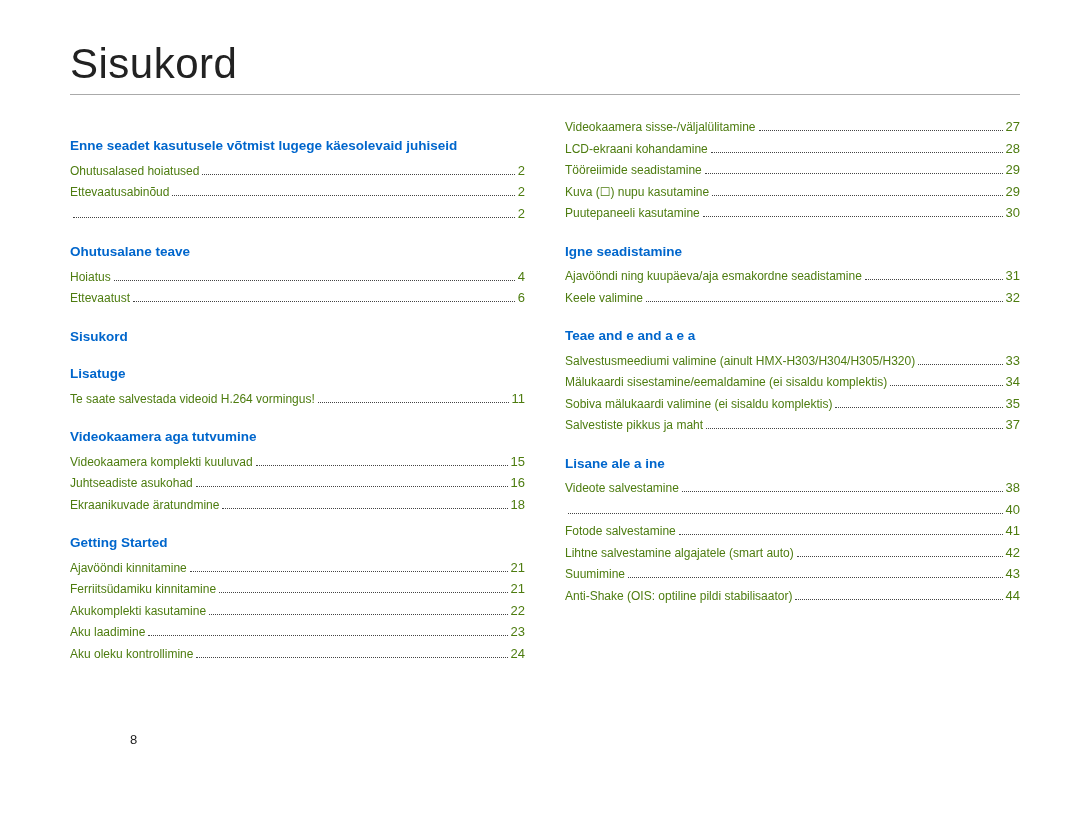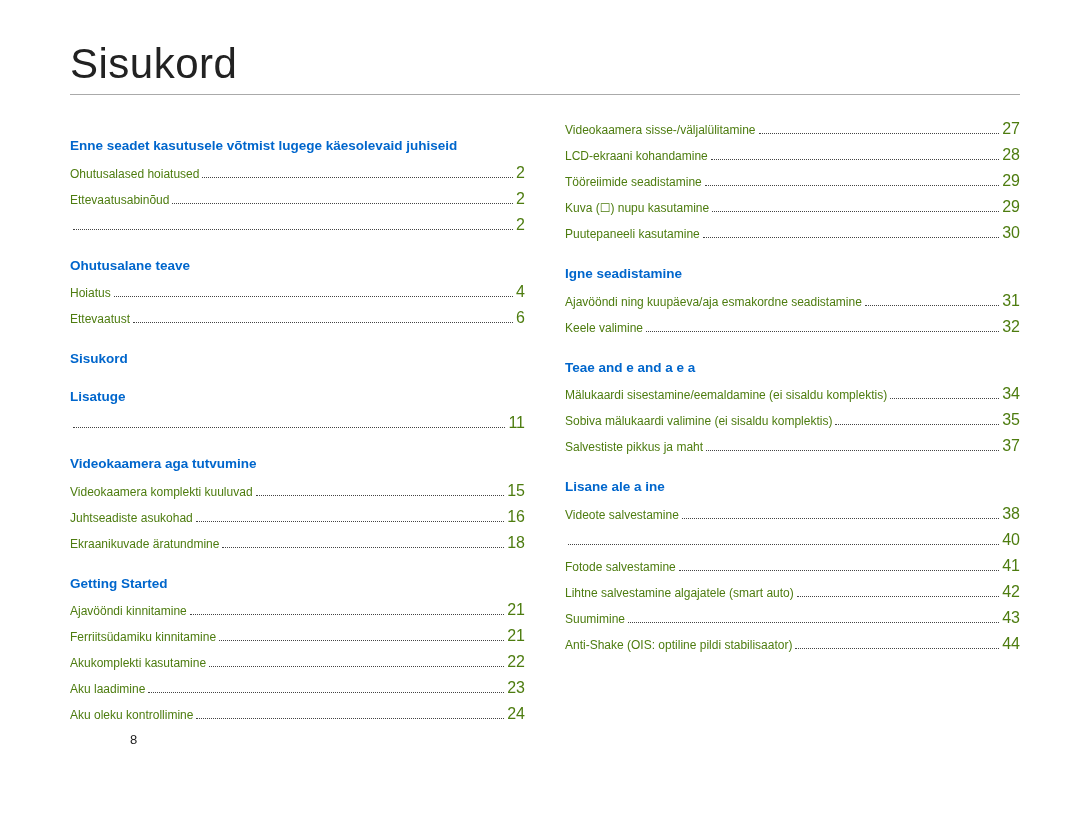--- a/index.html
+++ b/index.html
@@ -78,21 +78,21 @@
 
     .toc-dots {
       flex: 1;
       border-bottom: 1px dotted #444;
       margin: 0 3px 3px 3px;
       min-width: 10px;
     }
 
     .toc-page {
       flex-shrink: 0;
-      font-size: 16px;
+      font-size: 13px;
     }
 
     .section-gap {
       margin-top: 20px;
     }
 
     .page-number {
       position: absolute;
       left: 60px;
       bottom: 40px;
@@ -156,20 +156,21 @@
         <div class="section-heading">
           Sisukord
         </div>
       </div>
 
       <div class="section-gap">
         <div class="section-heading">
           Lisatuge
         </div>
         <div class="toc-entry">
+          <span class="toc-entry-text">Te saate salvestada videoid H.264 vormingus!</span>
           <span class="toc-dots"></span>
           <span class="toc-page">11</span>
         </div>
       </div>
 
       <div class="section-gap">
         <div class="section-heading">
           Videokaamera aga tutvumine
         </div>
         <div class="toc-entry">
@@ -264,20 +265,25 @@
         <div class="toc-entry">
           <span class="toc-entry-text">Keele valimine</span>
           <span class="toc-dots"></span>
           <span class="toc-page">32</span>
         </div>
       </div>
 
       <div class="section-gap">
         <div class="section-heading">
           Teae and e and a e a
+        </div>
+        <div class="toc-entry">
+          <span class="toc-entry-text">Salvestusmeediumi valimine (ainult HMX-H303/H304/H305/H320)</span>
+          <span class="toc-dots"></span>
+          <span class="toc-page">33</span>
         </div>
         <div class="toc-entry">
           <span class="toc-entry-text">Mälukaardi sisestamine/eemaldamine (ei sisaldu komplektis)</span>
           <span class="toc-dots"></span>
           <span class="toc-page">34</span>
         </div>
         <div class="toc-entry">
           <span class="toc-entry-text">Sobiva mälukaardi valimine (ei sisaldu komplektis)</span>
           <span class="toc-dots"></span>
           <span class="toc-page">35</span>

